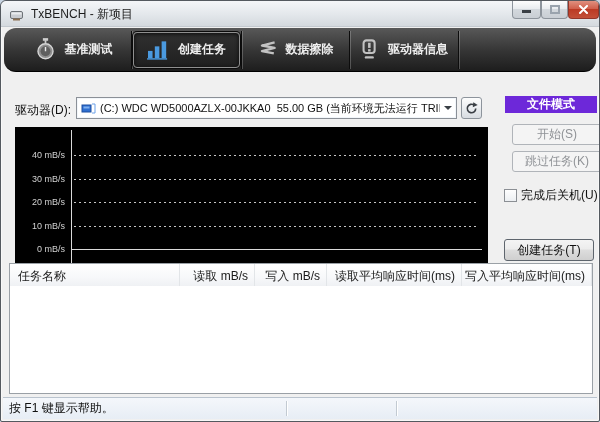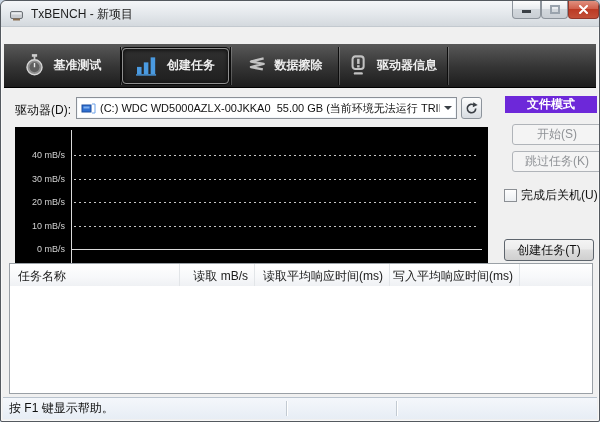--- a/index.html
+++ b/index.html
@@ -17,23 +17,23 @@
           background:linear-gradient(#fdfdfd,#e9ecef 45%,#d3d8dd 50%,#c9ced4);}
   .winbtn.min{left:511px;width:29px;}
   .winbtn.max{left:540px;width:27px;}
   .winbtn.close{left:567px;width:31px;border-color:#93362a;
           background:linear-gradient(#e0907f,#d0604c 45%,#bb3a24 50%,#c34f38);}
   
   .menubar{position:absolute;left:3px;right:3px;top:25px;height:18px;background:#f5f6f7;
            display:flex;align-items:center;border-bottom:1px solid #e4e6e8;}
   .menu-item{font-size:12px;color:#111;padding:2px 8px;margin-left:1px;cursor:default;}
   
-  .toolbar{position:absolute;left:3px;right:3px;top:43px;height:44px;
+  .toolbar{position:absolute;left:3px;right:3px;top:27px;height:44px;
            background:linear-gradient(180deg,#585858,#343434 55%,#1d1d1d);
-           border-bottom:1px solid #000;display:flex;align-items:center;padding-left:2px;box-sizing:border-box;}
+           border-bottom:1px solid #000;display:flex;align-items:center;padding-left:13px;box-sizing:border-box;border-radius:12px;}
   .tab{height:36px;display:flex;align-items:center;justify-content:center;gap:9px;color:#efefef;
        font-size:12px;font-weight:bold;box-sizing:border-box;}
   .tab .ticon{display:flex;align-items:center;}
   .tab.active{border:1px solid #8f8f8f;border-radius:4px;
        background:linear-gradient(#303030,#1f1f1f);box-shadow:inset 0 1px 4px rgba(0,0,0,.8),0 0 0 1px #0a0a0a;}
   .tab-sep{width:1px;height:38px;background:#0c0c0c;box-shadow:1px 0 0 rgba(255,255,255,.22);margin:0 1px;}
   
   .drive-label{position:absolute;left:14px;top:101px;font-size:12px;color:#111;}
   .combobox{position:absolute;left:75px;top:96px;width:381px;height:22px;box-sizing:border-box;
             background:#fff;border:1px solid #8b9097;display:flex;align-items:center;
@@ -209,20 +209,21 @@
       <div class="gridline" style="top: 75px;"></div>
       <div class="tick-label" style="top: 94px;">10 mB/s</div>
       <div class="gridline" style="top: 99px;"></div>
       <div class="tick-label" style="top: 117px;">0 mB/s</div>
     </div>
 
   <div class="task-table">
     <div class="thead" id="thead">
         <div class="th left" style="width: 170px;">任务名称</div>
         <div class="th right" style="width: 75px;">读取 mB/s</div>
+        <div class="th right" style="width: 72px;">写入 mB/s</div>
         <div class="th right" style="width: 135px;">读取平均响应时间(ms)</div>
         <div class="th right" style="width: 130px;">写入平均响应时间(ms)</div>
       </div>
     <div class="tbody"></div>
   </div>
 
   <div class="statusbar">
     <span class="status-text">按 F1 键显示帮助。</span>
     <span class="status-sep" style="left:283px;"></span>
     <span class="status-sep" style="left:393px;"></span>

